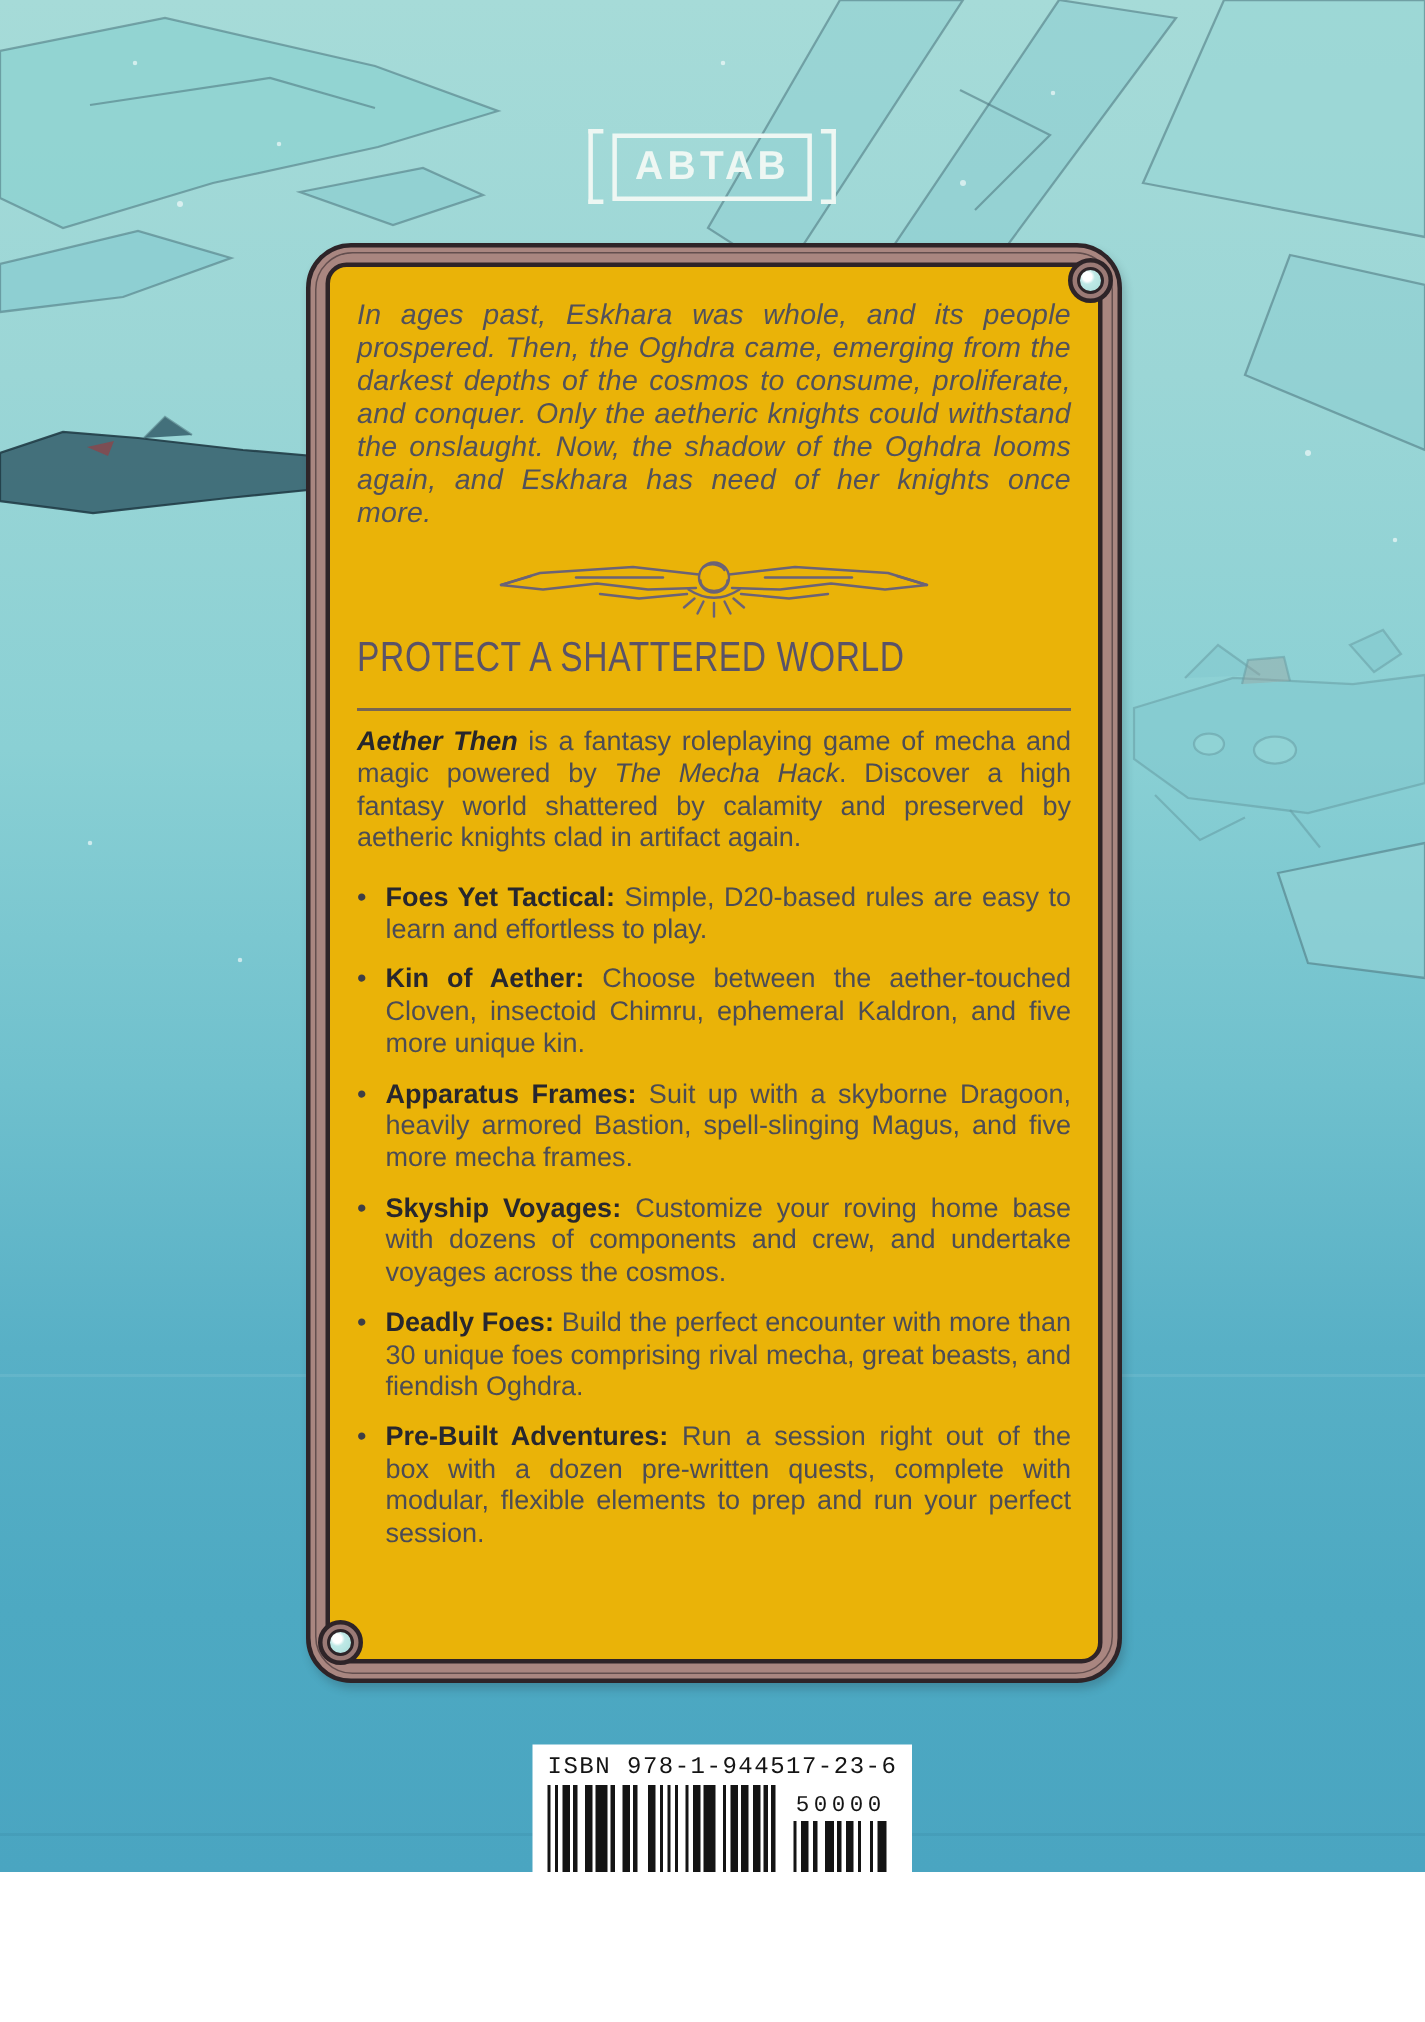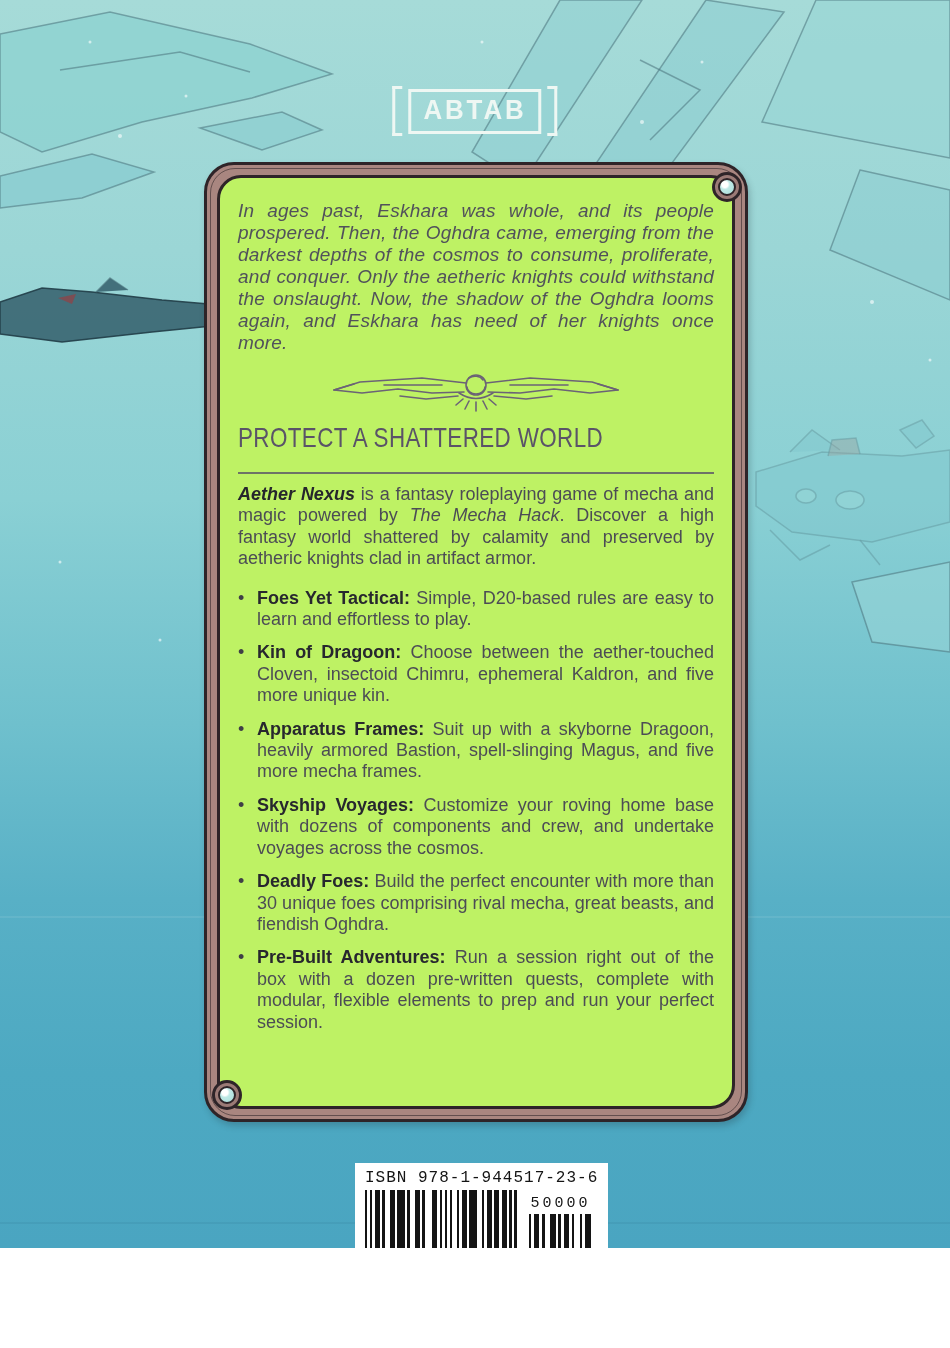--- a/index.html
+++ b/index.html
@@ -18,22 +18,22 @@
   .logo .bracket.r{border-left:none;}
   .logo .logo-box{border:3px solid #eef7f3; padding:3px 10px 5px;}
   .logo .logo-text{font-weight:700; font-size:27px; letter-spacing:3px;
     display:inline-block; transform:scaleX(.96); transform-origin:center;}
   
   .panel{position:absolute; left:204px; top:162px; width:544px; height:960px;
     box-sizing:border-box; background:#a98680; border:3px solid #2e2428; border-radius:30px;
     box-shadow:2px 4px 6px rgba(30,50,60,.25);}
   .panel::before{content:''; position:absolute; inset:3px; border:1px solid rgba(42,32,37,.55);
     border-radius:25px; pointer-events:none;}
-  .panel-inner{position:absolute; inset:10px; box-sizing:border-box; background:#bef264;
-    border:3px solid #2e2428; border-radius:24px; padding:22px 18px 18px; overflow:hidden;}
+  .panel-inner{position:absolute; inset:10px; box-sizing:border-box; background:#eab308;
+    border:3px solid #2e2428; border-radius:14px; padding:22px 18px 18px; overflow:hidden;}
   .rivet{position:absolute; width:30px; height:30px; border-radius:50%;
     background:#9b7a76; border:3px solid #2e2428; box-sizing:border-box; z-index:3;}
   .rivet::after{content:''; position:absolute; inset:3px; border-radius:50%;
     border:2px solid #2e2428; box-sizing:border-box;
     background:radial-gradient(circle at 35% 32%, #ffffff 0 3px, #bfe9e6 5px, #a9ddd9 100%);}
   .rivet.tr{top:7px; right:3px;}
   .rivet.bl{bottom:9px; left:5px;}
   
   .intro{margin:0; font-style:italic; font-size:19px; line-height:22px;
     text-align:justify; color:#51515b; letter-spacing:.2px;}
@@ -156,31 +156,31 @@
           <path d="M137,29 L130,35"></path>
             <path d="M163,29 L170,35"></path>
         </g>
       </svg>
 
       <h2 class="section">
         <span class="h-inner">PROTECT A SHATTERED WORLD</span>
       </h2>
       <div class="rule"></div>
 
-      <p class="body"><strong class="title-em">Aether Nexus</strong><span> is a fantasy roleplaying game of mecha and magic powered by </span><em>The Mecha Hack</em><span>. Discover a high fantasy world shattered by calamity and preserved by aetheric knights clad in artifact armor.</span></p>
+      <p class="body"><strong class="title-em">Aether Then</strong><span> is a fantasy roleplaying game of mecha and magic powered by </span><em>The Mecha Hack</em><span>. Discover a high fantasy world shattered by calamity and preserved by aetheric knights clad in artifact again.</span></p>
 
 
       <div class="bullets">
         <div class="bullet">
           <span class="dot">•</span>
           <p><strong>Foes Yet Tactical:</strong> <span>Simple, D20-based rules are easy to learn and effortless to play.</span></p>
         </div>
         <div class="bullet">
           <span class="dot">•</span>
-          <p><strong>Kin of Dragoon:</strong> <span>Choose between the aether-touched Cloven, insectoid Chimru, ephemeral Kaldron, and five more unique kin.</span></p>
+          <p><strong>Kin of Aether:</strong> <span>Choose between the aether-touched Cloven, insectoid Chimru, ephemeral Kaldron, and five more unique kin.</span></p>
         </div>
         <div class="bullet">
           <span class="dot">•</span>
           <p><strong>Apparatus Frames:</strong> <span>Suit up with a skyborne Dragoon, heavily armored Bastion, spell-slinging Magus, and five more mecha frames.</span></p>
         </div>
         <div class="bullet">
           <span class="dot">•</span>
           <p><strong>Skyship Voyages:</strong> <span>Customize your roving home base with dozens of components and crew, and undertake voyages across the cosmos.</span></p>
         </div>
         <div class="bullet">

